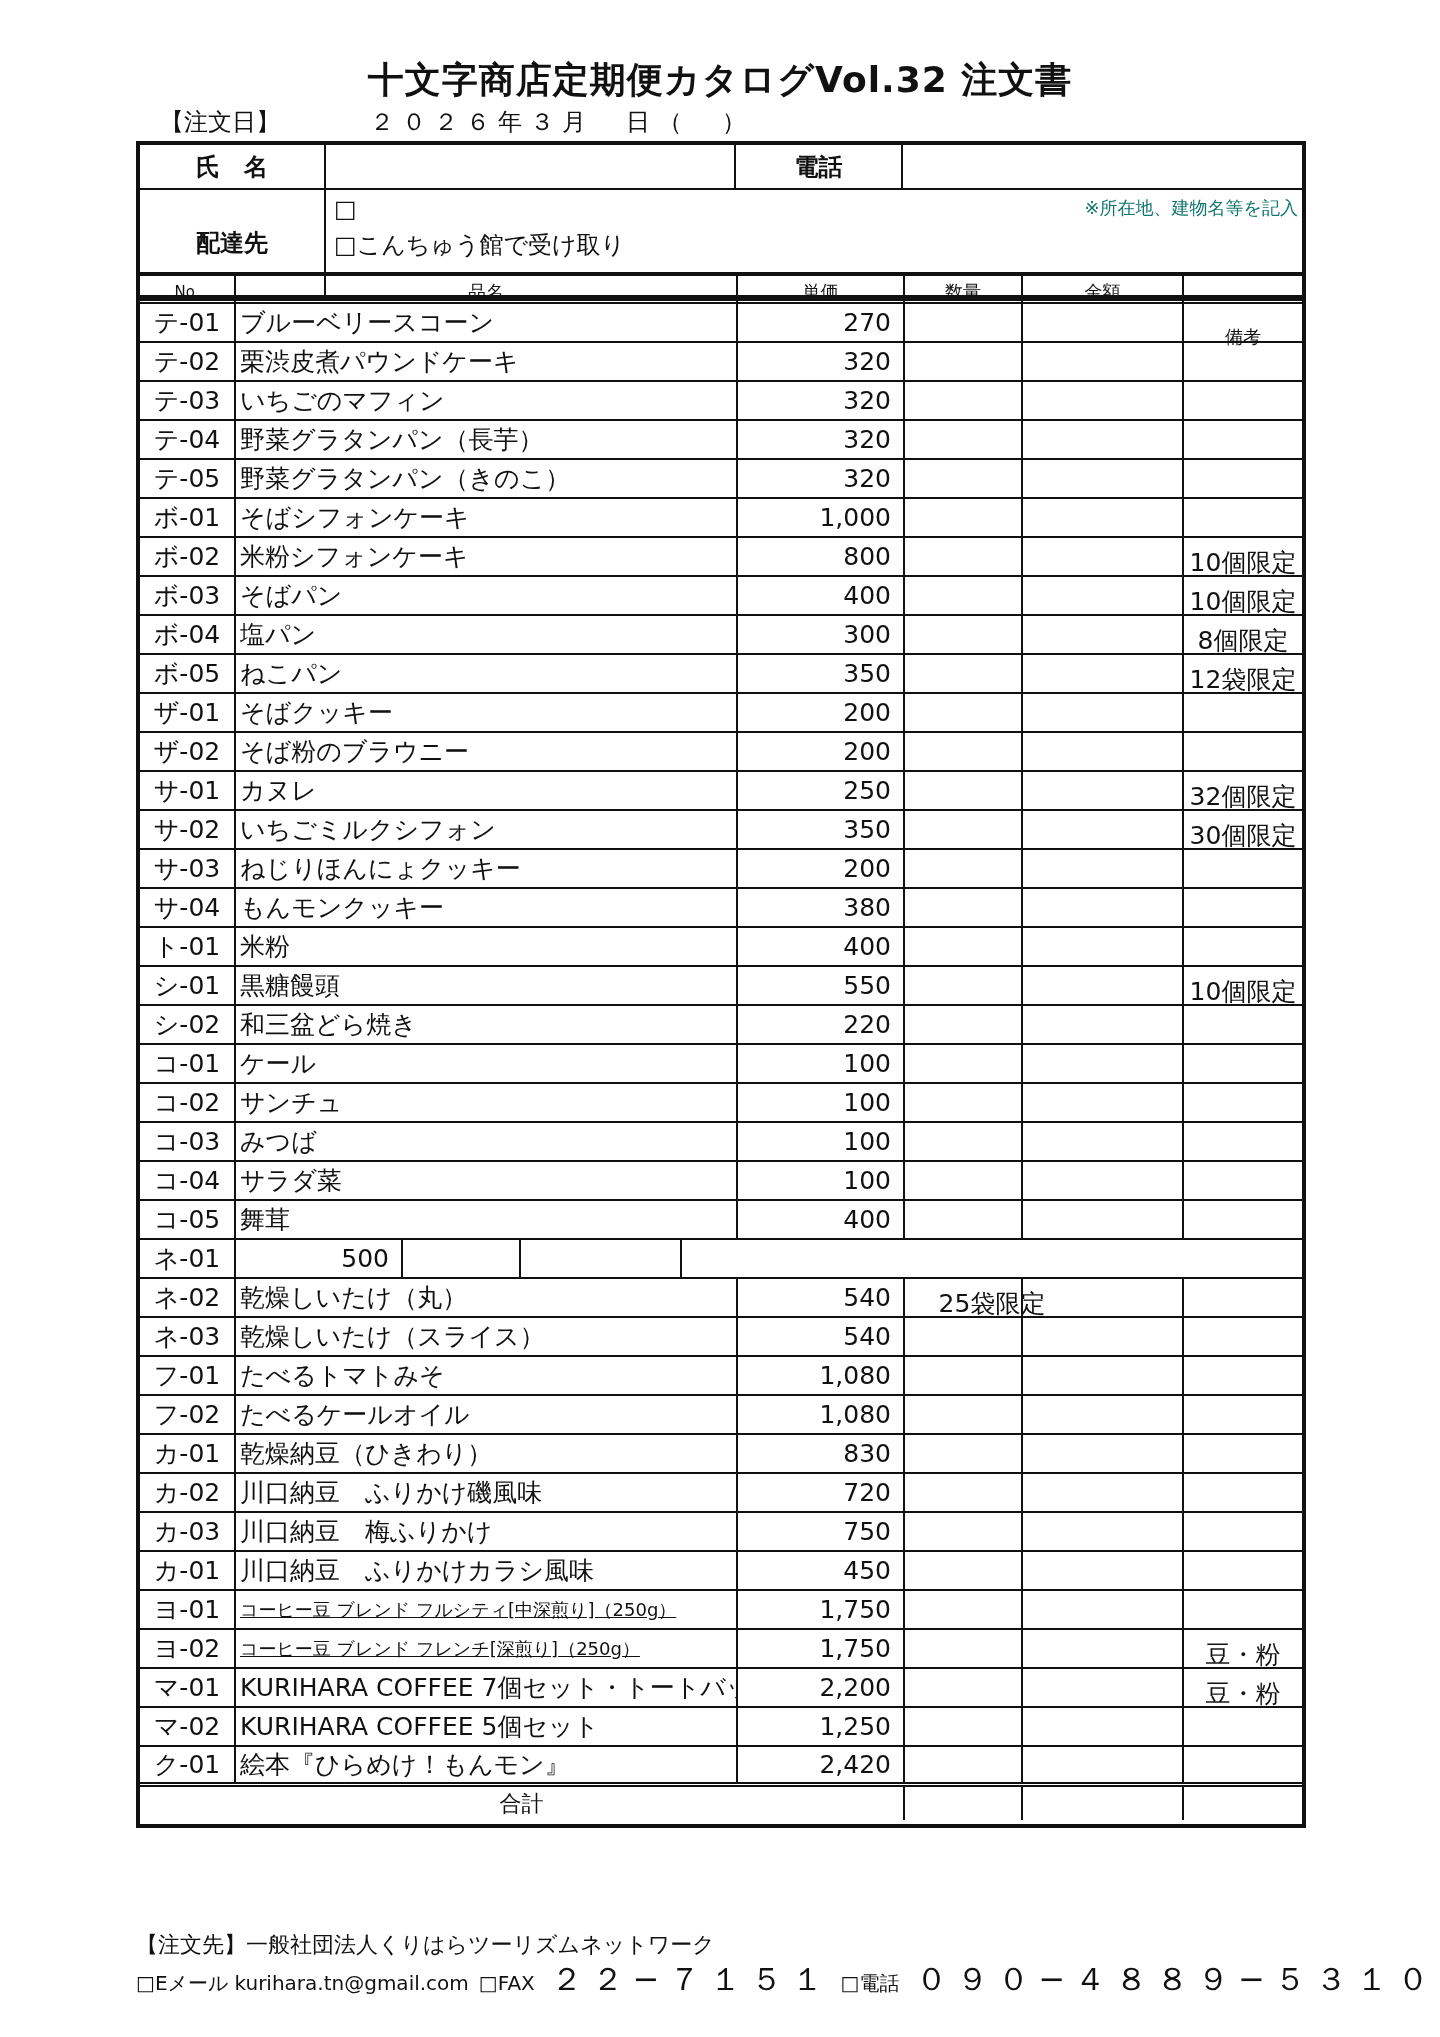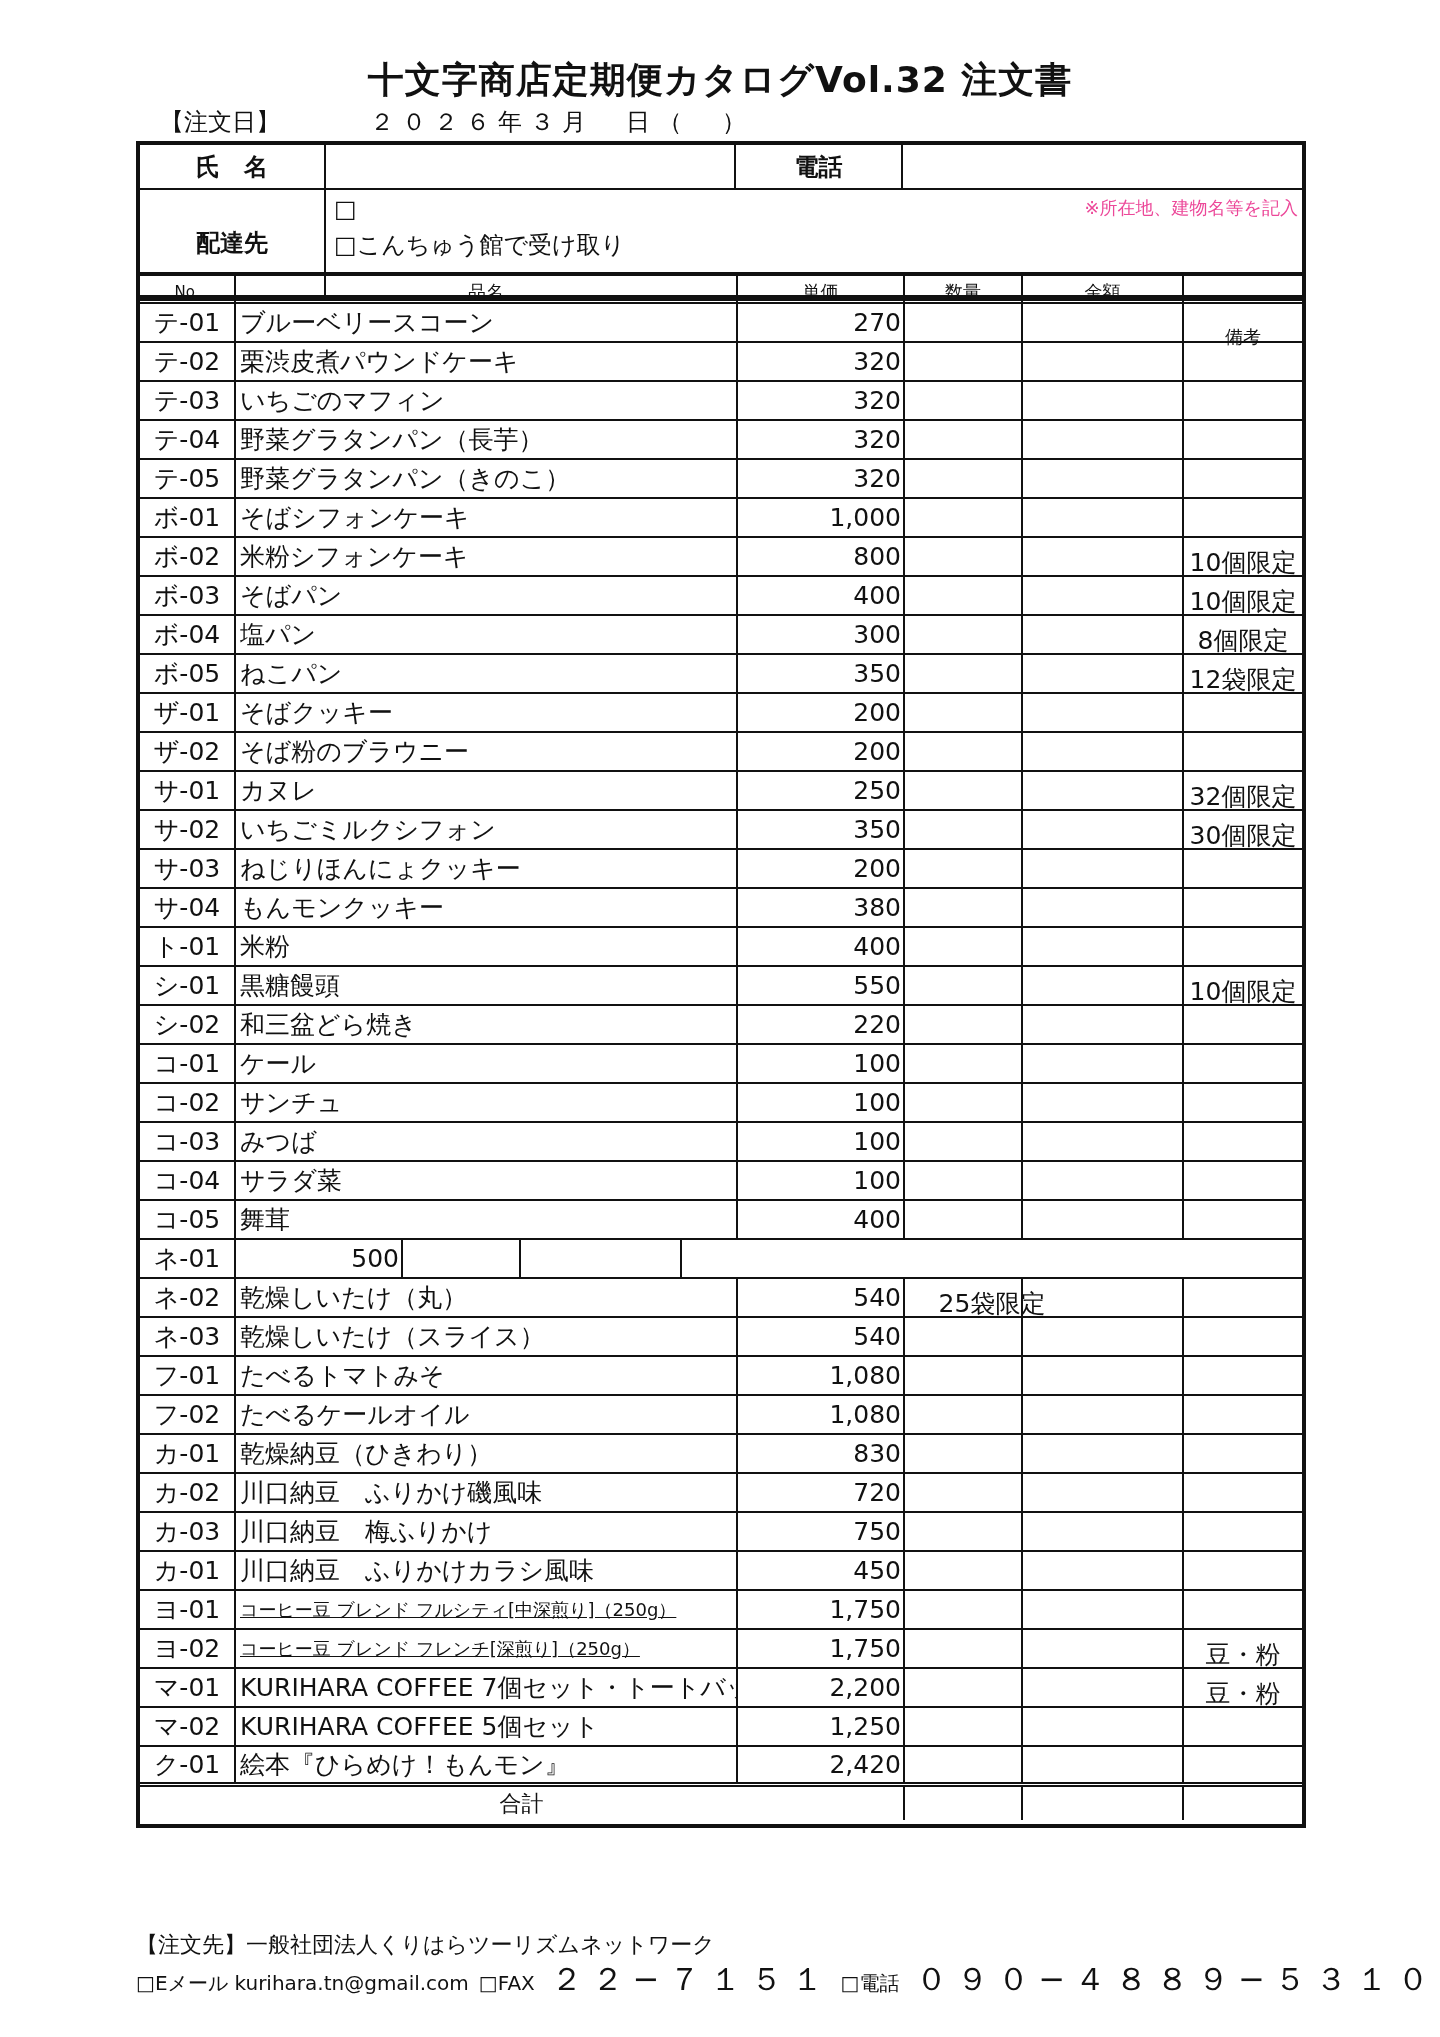--- a/index.html
+++ b/index.html
@@ -27,33 +27,33 @@
   .info .row2 { top: 45px; bottom: 0; }
   .info .cell { height: 100%; display: flex; align-items: center; justify-content: center; font-size: 24px; font-weight: bold; }
   .info .lbl { width: 186px; border-right: 2px solid #111; }
   .info .name-val { width: 410px; border-right: 2px solid #111; }
   .info .tel-lbl { width: 167px; border-right: 2px solid #111; }
   .info .tel-val { flex: 1; }
   .info .delivery { flex: 1; position: relative; display: block; font-weight: normal; }
   .info .chk { position: absolute; left: 8px; font-size: 24px; line-height: 30px; }
   .info .chk1 { top: 4px; }
   .info .chk2 { top: 40px; }
-  .info .note { position: absolute; right: 4px; top: 6px; font-size: 18px; color: #ec4899; }
+  .info .note { position: absolute; right: 4px; top: 6px; font-size: 18px; color: #0f766e; }
 
   
   .prod {
     position: absolute; left: 136px; top: 272px; width: 1170px; height: 1556px;
     border: 4px solid #111;
   }
   .grid-row { display: flex; width: 100%; }
   .grid-row > div { border-right: 2px solid #111; height: 100%; display: flex; align-items: center; overflow: hidden; white-space: nowrap; }
   .grid-row > div:last-child { border-right: none; margin-top: 45px; }
   .c-no { width: 96px; justify-content: center; }
   .c-name { width: 502px; padding-left: 4px; }
-  .c-price { width: 167px; justify-content: flex-end; padding-right: 2px; }
+  .c-price { width: 167px; justify-content: flex-end; padding-right: 12px; }
   .c-qty { width: 118px; }
   .c-amt { width: 161px; }
   .c-note { flex: 1; justify-content: center; }
 
   .hdr { height: 28px; font-size: 18px; border-bottom: 5px double #111; }
   .hdr > div { justify-content: center !important; padding: 16px !important; }
   .hdr .c-no { font-size: 15px; }
 
   .body-rows .grid-row { height: 39px; border-bottom: 2px solid #111; font-size: 25px; }
   .body-rows .grid-row:last-child { border-bottom: 5px double #111; height: 40px; }

